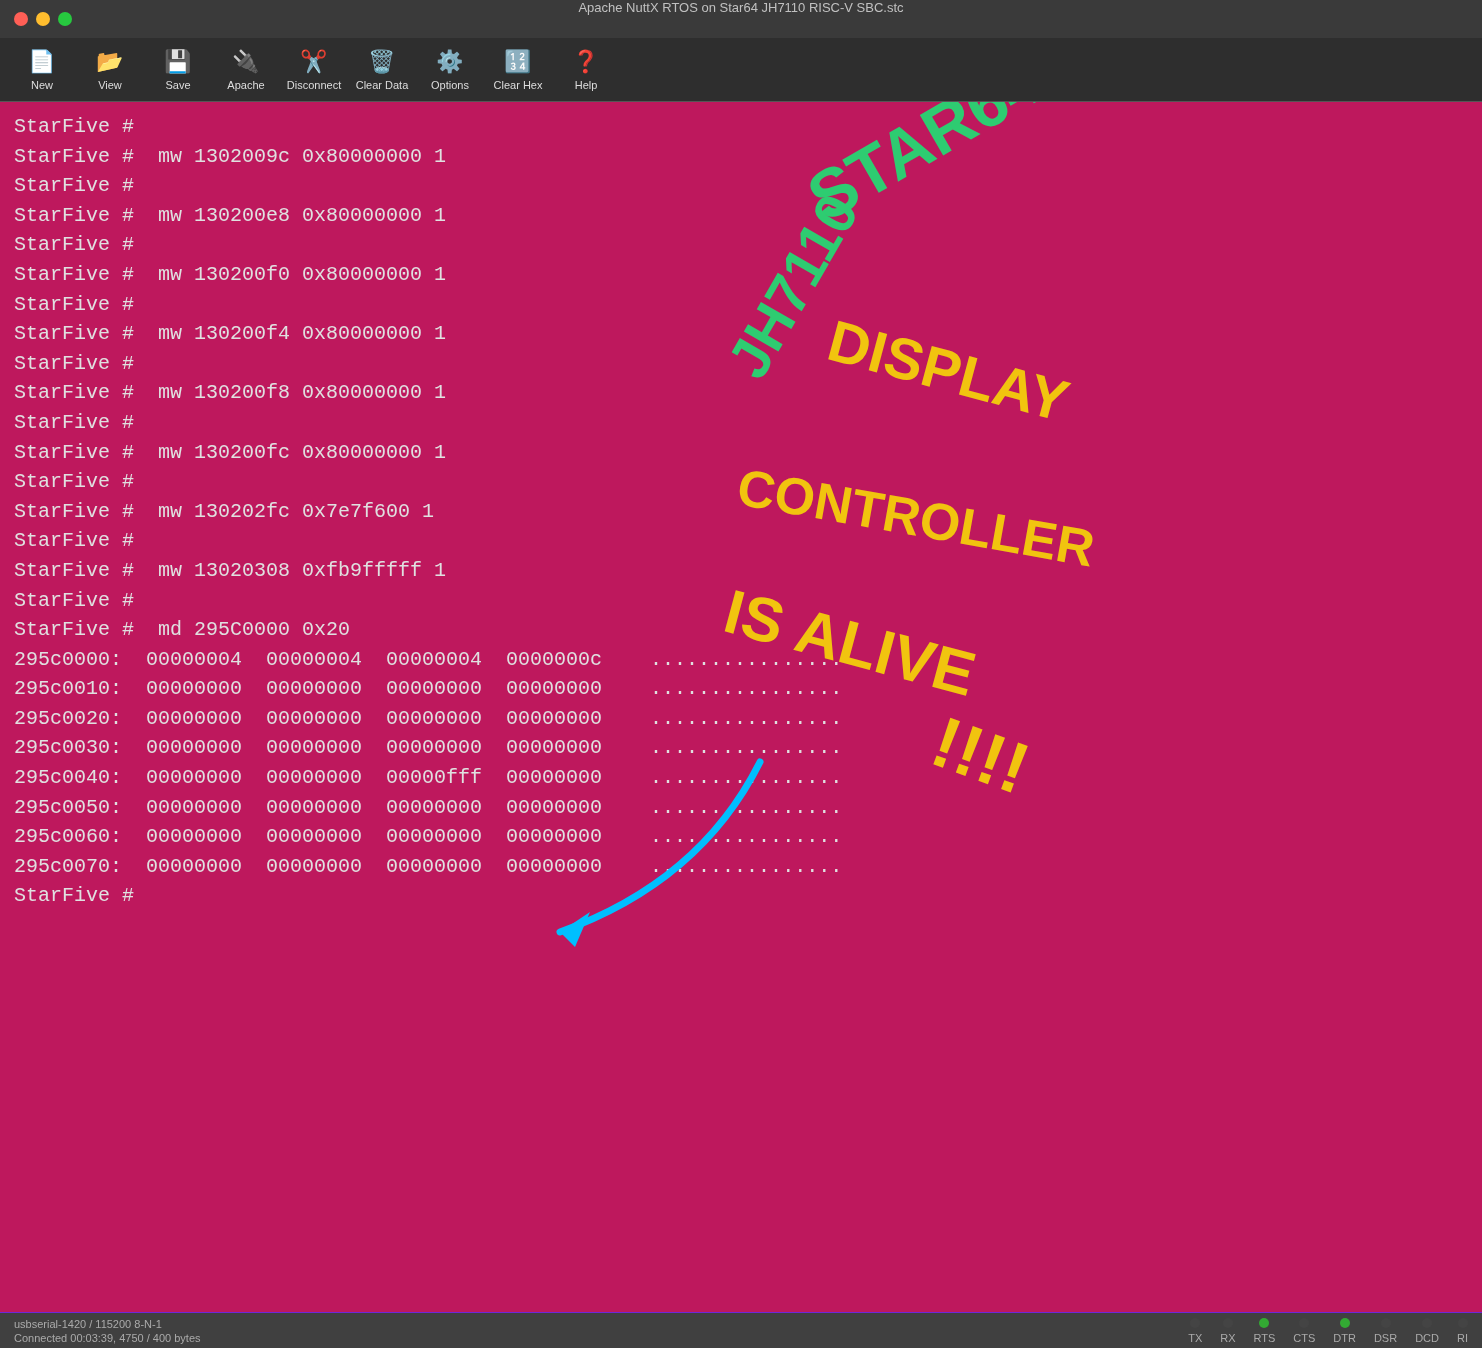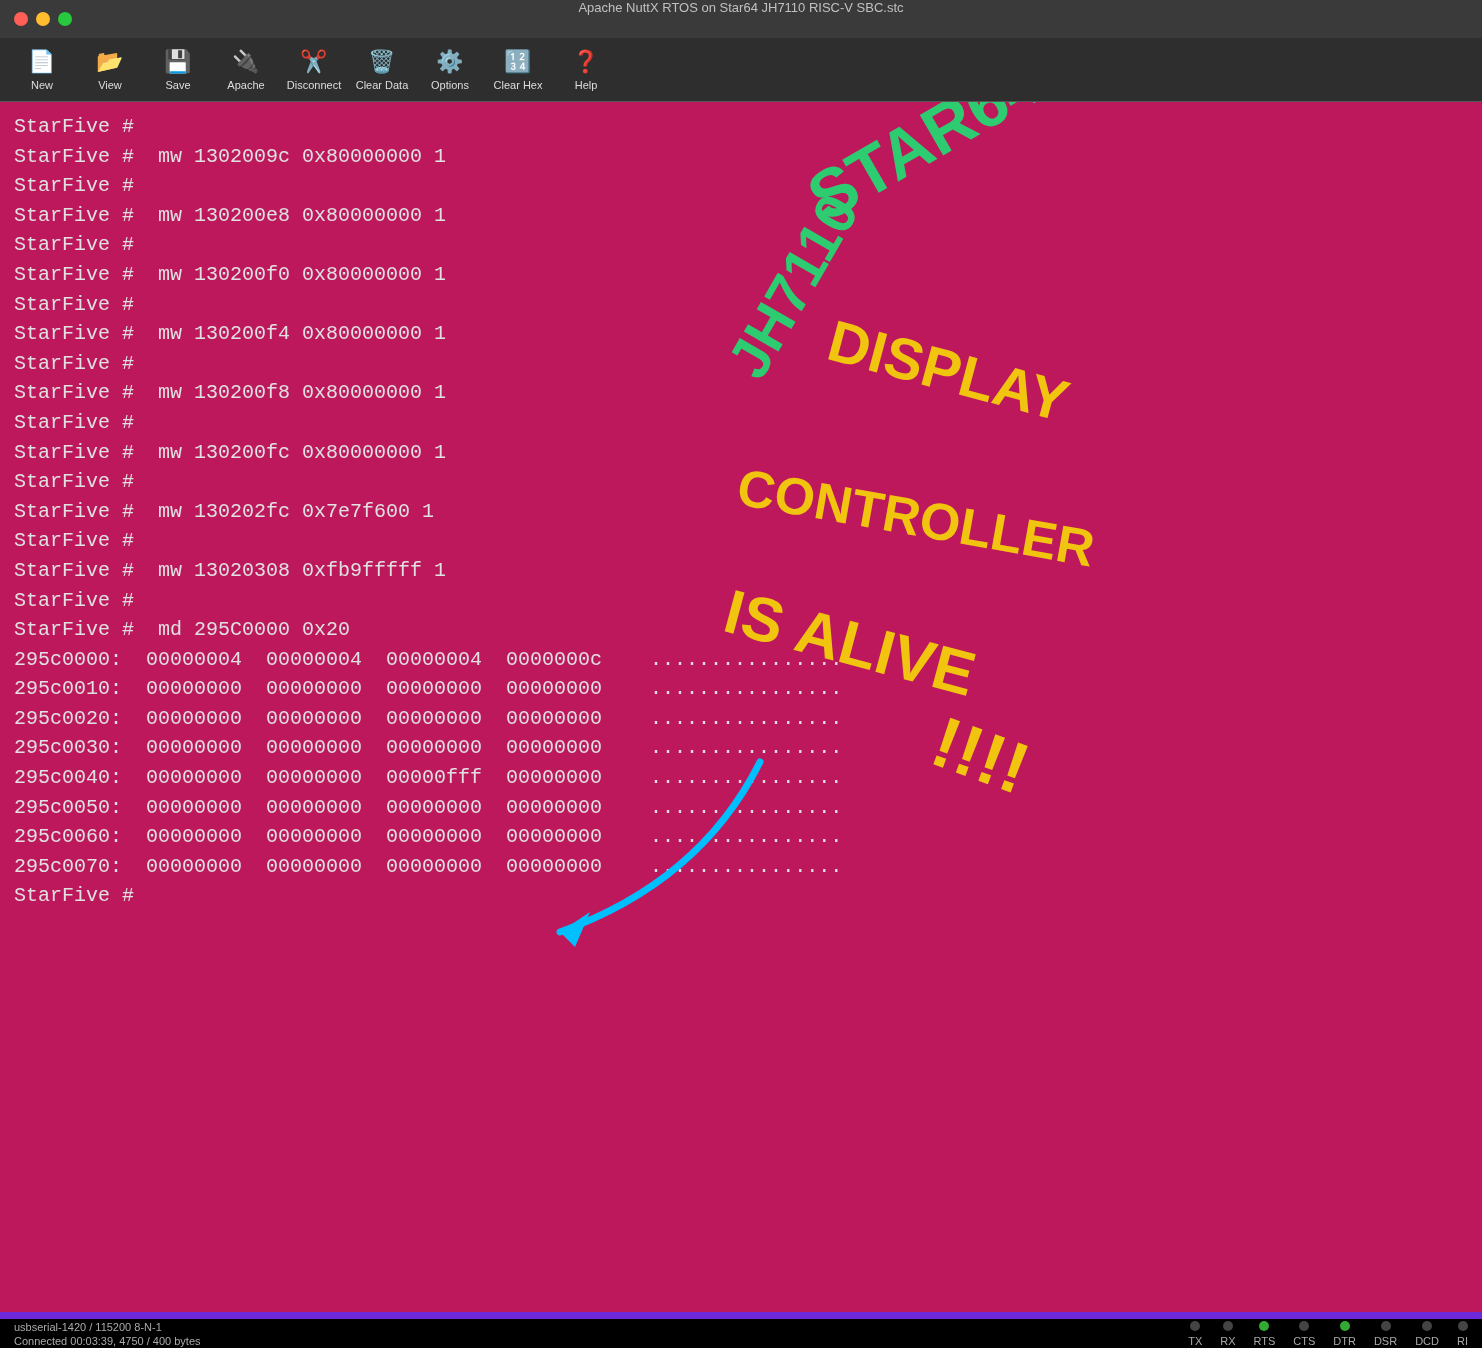--- a/index.html
+++ b/index.html
@@ -110,22 +110,22 @@
       position: absolute;
       top: 0; left: 0;
       width: 100%; height: 100%;
       pointer-events: none;
     }
 
     
     #statusbar {
       width: 100%;
       height: 36px;
-      background: #000000;
-      border-top: 7px solid #6d28d9;
+      background: #404040;
+      border-top: 1px solid #6d28d9;
       display: flex;
       align-items: center;
       justify-content: space-between;
       padding: 0 14px;
       font-family: -apple-system, BlinkMacSystemFont, sans-serif;
       font-size: 11px;
       color: #aaa;
     }
 
     #status-right {

